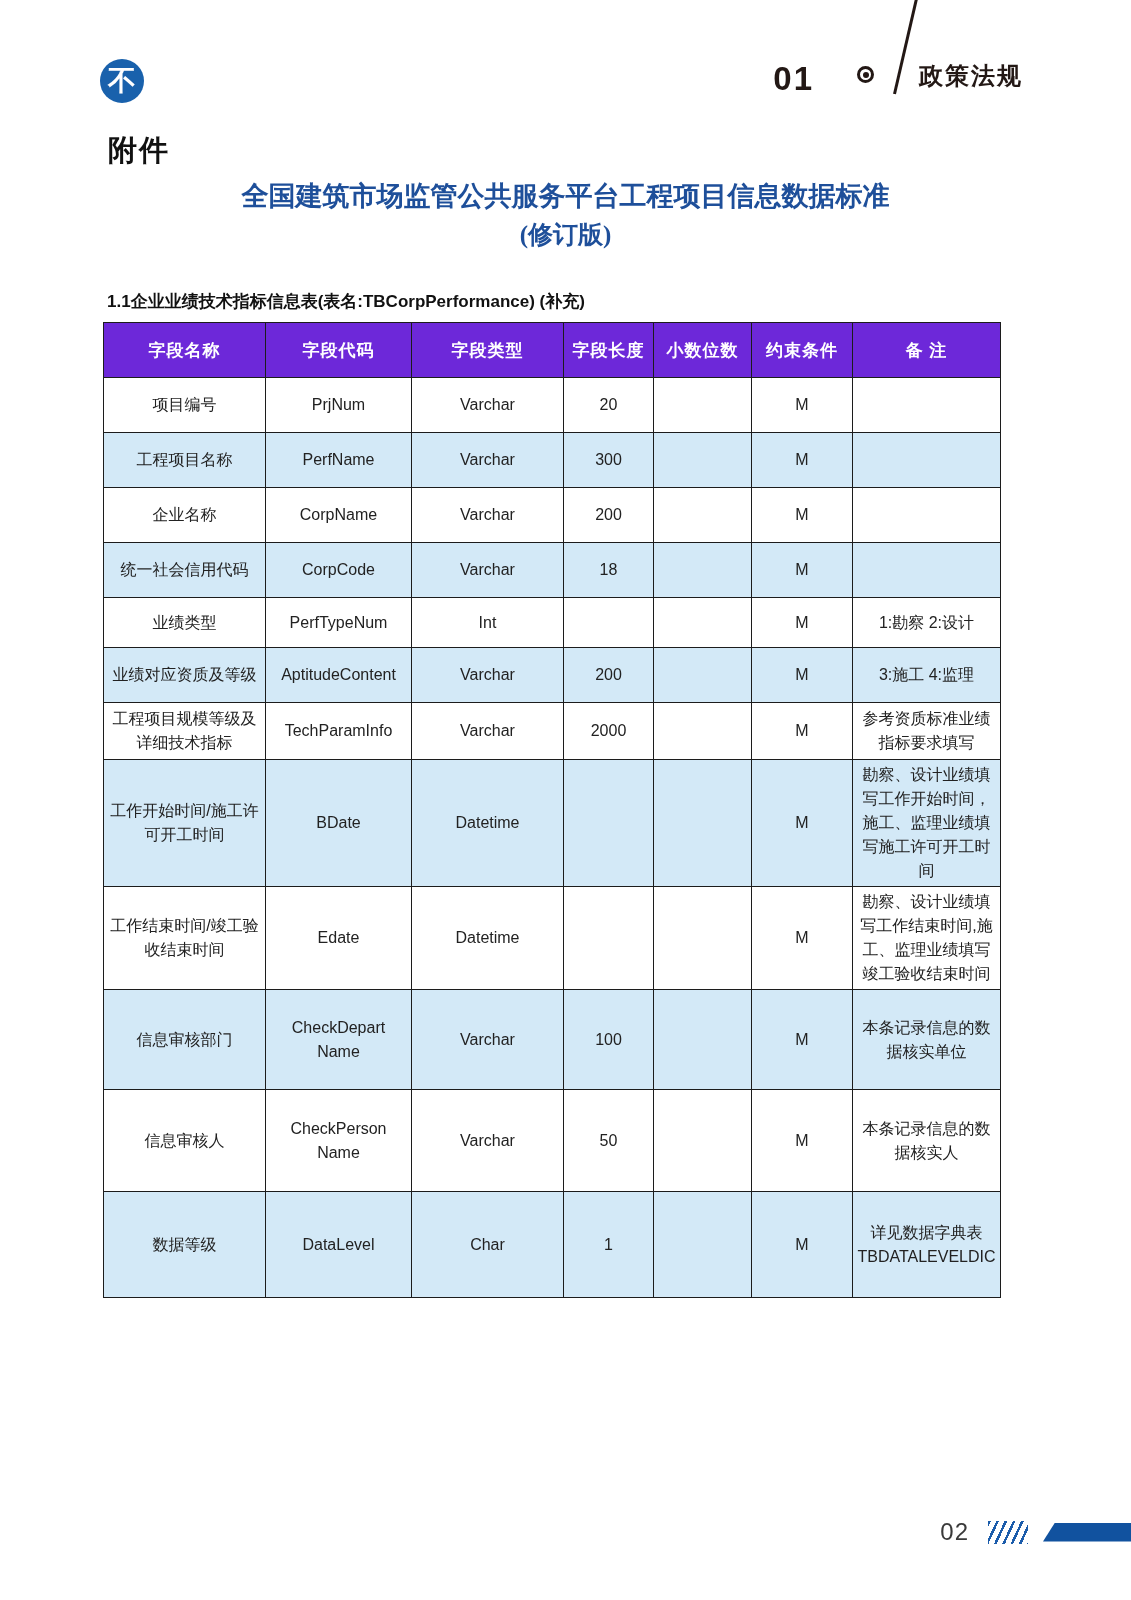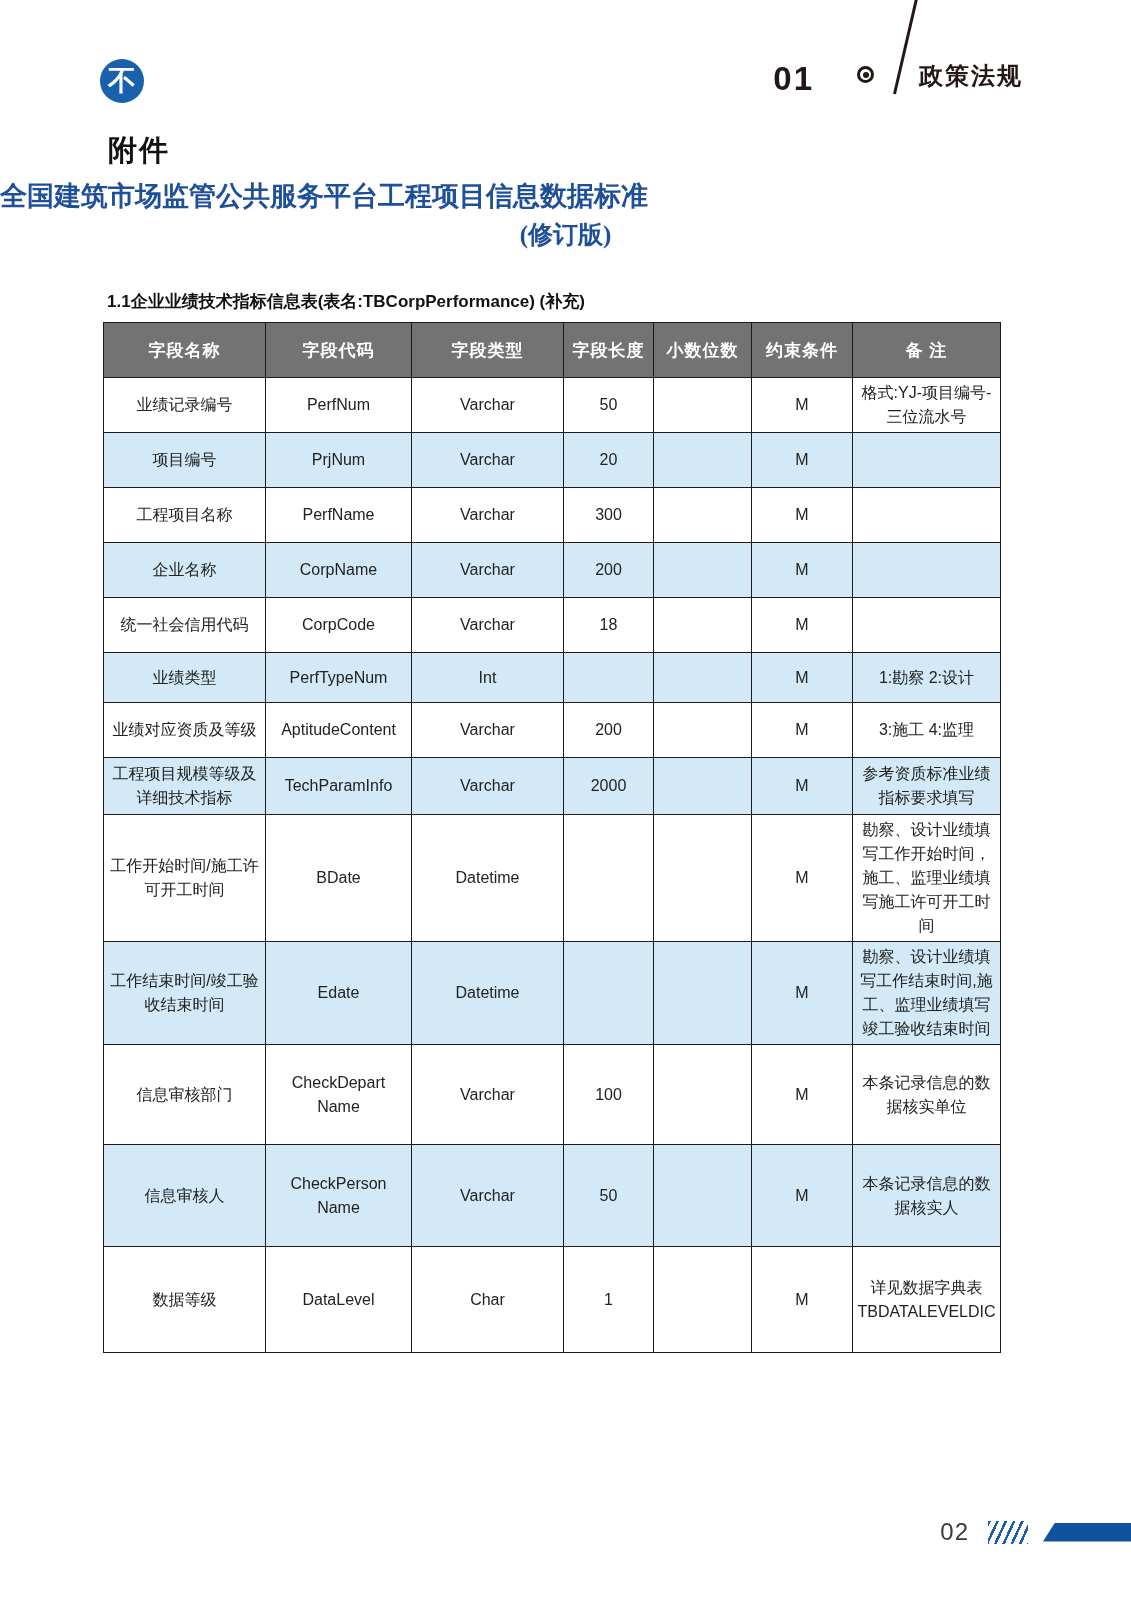--- a/index.html
+++ b/index.html
@@ -33,40 +33,40 @@
   .chapter-title { font-size:24px; font-weight:bold; color:#231815; letter-spacing:2px; }
   .chapter-line {
     position:absolute; left:893px; top:-14px; width:3px; height:108px;
     background:#231815; transform:rotate(13deg); transform-origin:bottom center;
   }
 
   
   .attachment { position:absolute; left:108px; top:131px; font-family:"Liberation Serif","DejaVu Serif",serif;
     font-size:29px; font-weight:bold; color:#111111; letter-spacing:2px; }
   .doc-title {
-    position:absolute; left:0; top:178px; width:100%; text-align:left;
+    position:absolute; left:0; top:178px; width:100%; text-align:center;
     font-family:"Liberation Serif","DejaVu Serif",serif; font-size:27px; font-weight:bold; color:#1e4f9a;
   }
   .doc-subtitle {
     position:absolute; left:0; top:218px; width:100%; text-align:center;
     font-family:"Liberation Serif","DejaVu Serif",serif; font-size:25px; font-weight:bold; color:#1e4f9a;
   }
   .section-label { position:absolute; left:107px; top:290px; font-size:17px; font-weight:bold; color:#111111; }
 
   
   table.spec {
     position:absolute; left:103px; top:322px; width:897px;
     border-collapse:collapse; table-layout:fixed;
   }
   table.spec th, table.spec td {
     border:1px solid #1c1c1c; vertical-align:middle;
     white-space:pre-line; word-break:break-word;
   }
   table.spec thead th {
-    background:#737373; color:#ffffff; font-size:17px; font-weight:bold;
+    background:#6d28d9; color:#ffffff; font-size:17px; font-weight:bold;
     height:55px; text-align:center; letter-spacing:1px;
   }
   table.spec tbody tr:nth-child(even) td { background:#d3e9f7; }
   table.spec td { font-size:16px; color:#222222; text-align:center; line-height:1.5; padding:3px 4px; }
   td.c-name { text-align:left; padding-left:10px; font-size:16px; }
   td.c-code, td.c-type { font-size:16.5px; }
   td.c-note { font-size:15px; }
   td.note-left { text-align:left; padding-left:6px; padding-right:2px; }
   td.note-left2 { text-align:left; padding-left:8px; }
   td.code-wrap { text-align:left; padding-left:30px; }
@@ -122,29 +122,20 @@
         <th>字段代码</th>
         <th>字段类型</th>
         <th>字段长度</th>
         <th>小数位数</th>
         <th>约束条件</th>
         <th>备 注</th>
       </tr>
     </thead>
     <tbody>
       <tr class="rh55">
-        <td class="c-name">业绩记录编号</td>
-        <td class="c-code">PerfNum</td>
-        <td class="c-type">Varchar</td>
-        <td>50</td>
-        <td></td>
-        <td>M</td>
-        <td class="c-note">格式:YJ-项目编号-三位流水号</td>
-      </tr>
-      <tr class="rh55">
         <td class="c-name">项目编号</td>
         <td class="c-code">PrjNum</td>
         <td class="c-type">Varchar</td>
         <td>20</td>
         <td></td>
         <td>M</td>
         <td class="c-note"></td>
       </tr>
       <tr class="rh55">
         <td class="c-name">工程项目名称</td>

